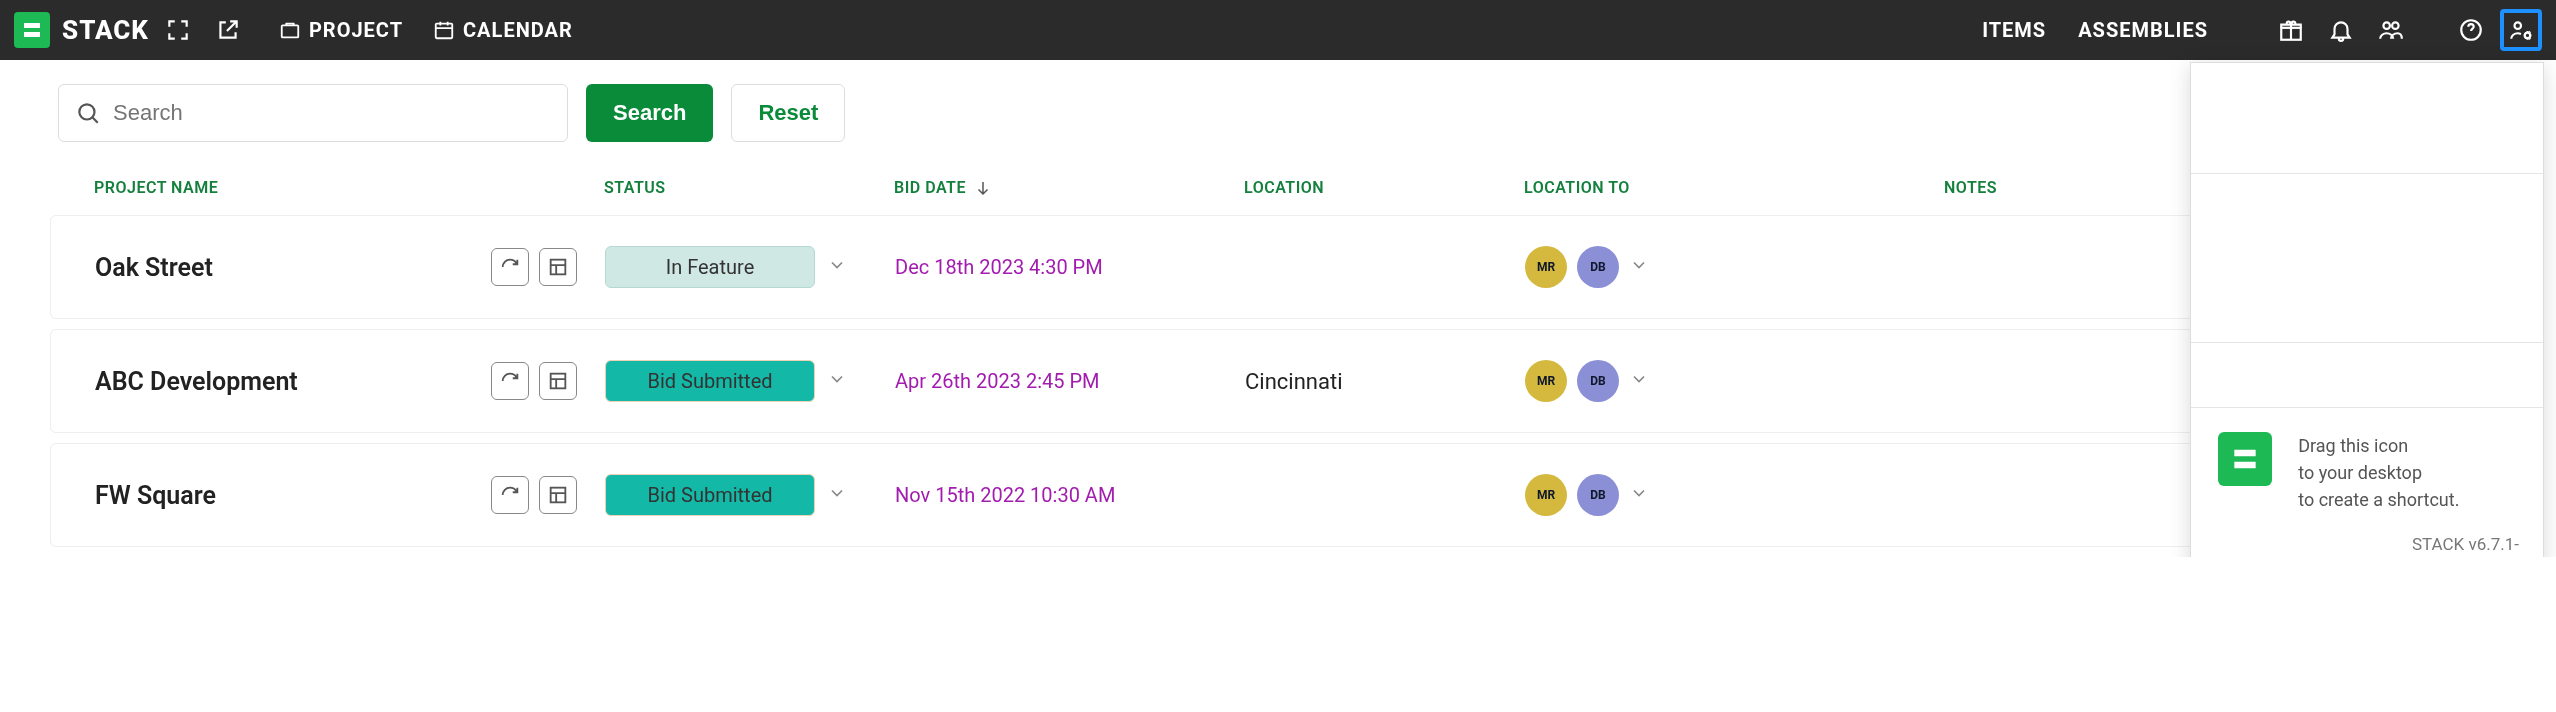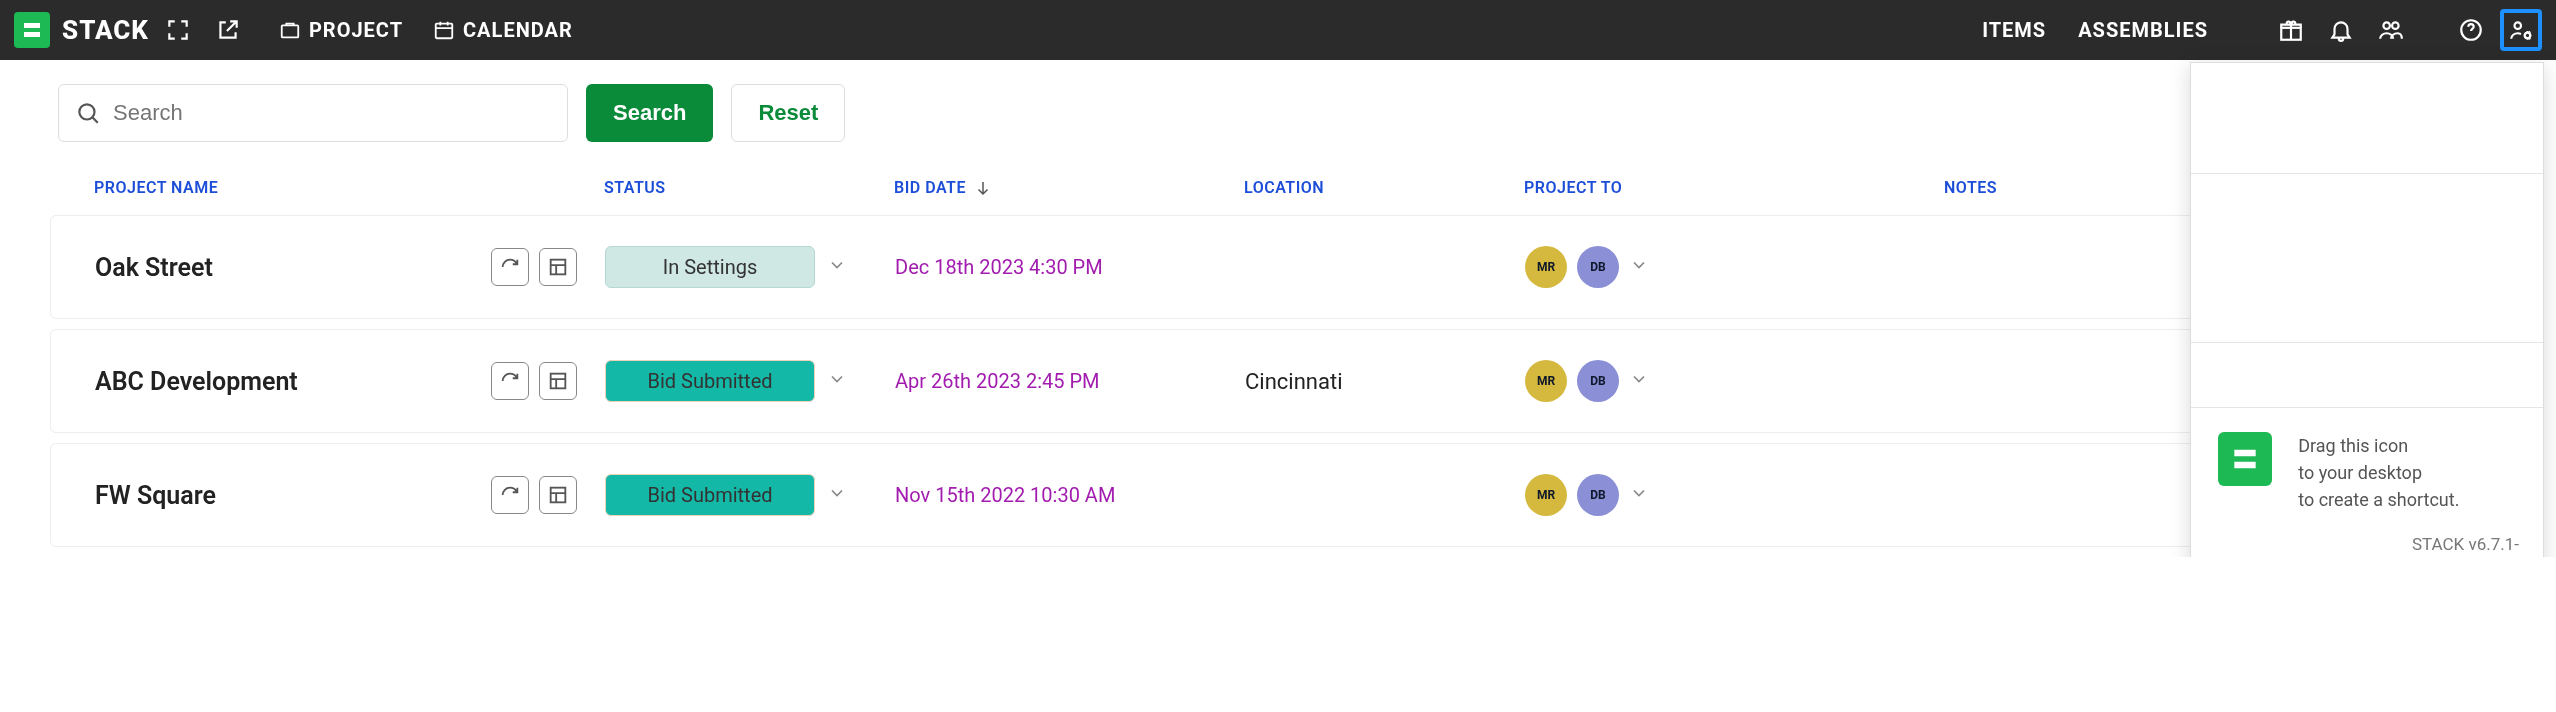--- a/index.html
+++ b/index.html
@@ -26,21 +26,21 @@
   .toolbar-row { padding: 24px 50px 18px 58px; display:flex; gap: 18px; align-items:center; }
   .search-box { width: 510px; height: 58px; border:1px solid #ddd; border-radius:6px; display:flex; align-items:center; padding: 0 16px; gap:12px; }
   .search-box input { border:none; outline:none; font-size:22px; flex:1; background:transparent; }
   .search-box svg { width:26px; height:26px; color:#555; }
   .btn { height:58px; padding: 0 26px; border-radius:6px; font-size:22px; font-weight:600; cursor:pointer; border:1px solid transparent; }
   .btn-primary { background:#0a8b3a; color:#fff; }
   .btn-secondary { background:#fff; color:#0a8b3a; border-color:#ddd; }
   
   
   .table-wrap { padding: 0 50px 0 50px; }
-  .thead { display:flex; align-items:center; padding: 18px 44px; color:#1d4ed8; font-size:16px; letter-spacing:0.5px; font-weight:600; }
+  .thead { display:flex; align-items:center; padding: 18px 44px; color:#15803d; font-size:16px; letter-spacing:0.5px; font-weight:600; }
   .col-name { flex: 0 0 510px; }
   .col-status { flex: 0 0 290px; }
   .col-bid { flex: 0 0 350px; display:flex; align-items:center; gap:8px; }
   .col-loc { flex: 0 0 280px; }
   .col-assigned { flex: 0 0 420px; }
   .col-notes { flex: 1; }
   
   .row { display:flex; align-items:center; padding: 30px 44px; border:1px solid #eee; border-radius:6px; margin-bottom: 10px; background:#fff; }
   .row-name { flex: 0 0 510px; display:flex; align-items:center; }
   .proj-name { font-size:25px; font-weight:600; }
@@ -201,21 +201,21 @@
   <div class="thead">
     <div class="col-name">PROJECT NAME</div>
     <div class="col-status">STATUS</div>
     <div class="col-bid">
       <span>BID DATE</span>
       <svg viewBox="0 0 24 24" width="18" height="18" fill="none" stroke="#555" stroke-width="2">
           <path d="M12 4v16M6 14l6 6 6-6"></path>
         </svg>
     </div>
     <div class="col-loc">LOCATION</div>
-    <div class="col-assigned">PROJECT TO</div>
+    <div class="col-assigned">LOCATION TO</div>
     <div class="col-notes">NOTES</div>
   </div>
 
   <div id="rows">
   <div class="row">
     <div class="row-name">
       <span class="proj-name">Oak Street</span>
       <div class="row-icons">
         <div class="sq-icon">
           <svg viewBox="0 0 24 24" fill="none" stroke-width="2">
@@ -224,21 +224,21 @@
         </div>
         <div class="sq-icon">
           <svg viewBox="0 0 24 24" fill="none" stroke-width="2">
                 <rect x="4" y="4" width="16" height="16"></rect>
                 <path d="M4 10h16M10 10v10"></path>
               </svg>
         </div>
       </div>
     </div>
     <div class="row-status">
-      <div class="status-pill pill-progress">In Settings</div>
+      <div class="status-pill pill-progress">In Feature</div>
       <span class="chev"><svg viewBox="0 0 24 24" fill="none" stroke="currentColor" stroke-width="2">
               <path d="M6 9l6 6 6-6"></path>
             </svg></span>
     </div>
     <div class="row-bid">Dec 18th 2023 4:30 PM</div>
     <div class="row-loc"></div>
     <div class="row-assigned">
       <span class="avatar av-gold">MR</span>
       <span class="avatar av-purple">DB</span>
       <span class="chev"><svg viewBox="0 0 24 24" fill="none" stroke="currentColor" stroke-width="2">

